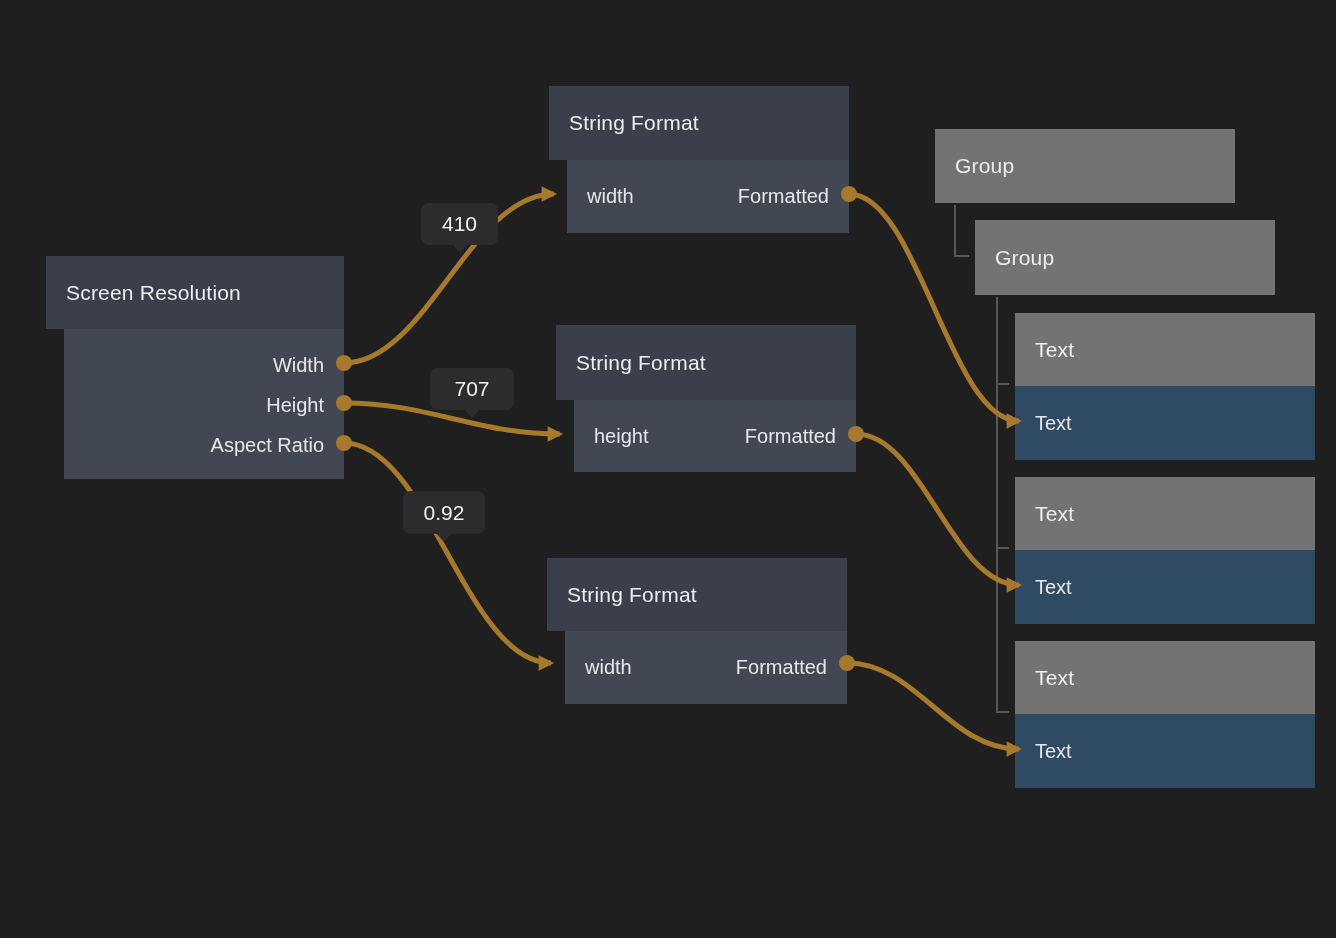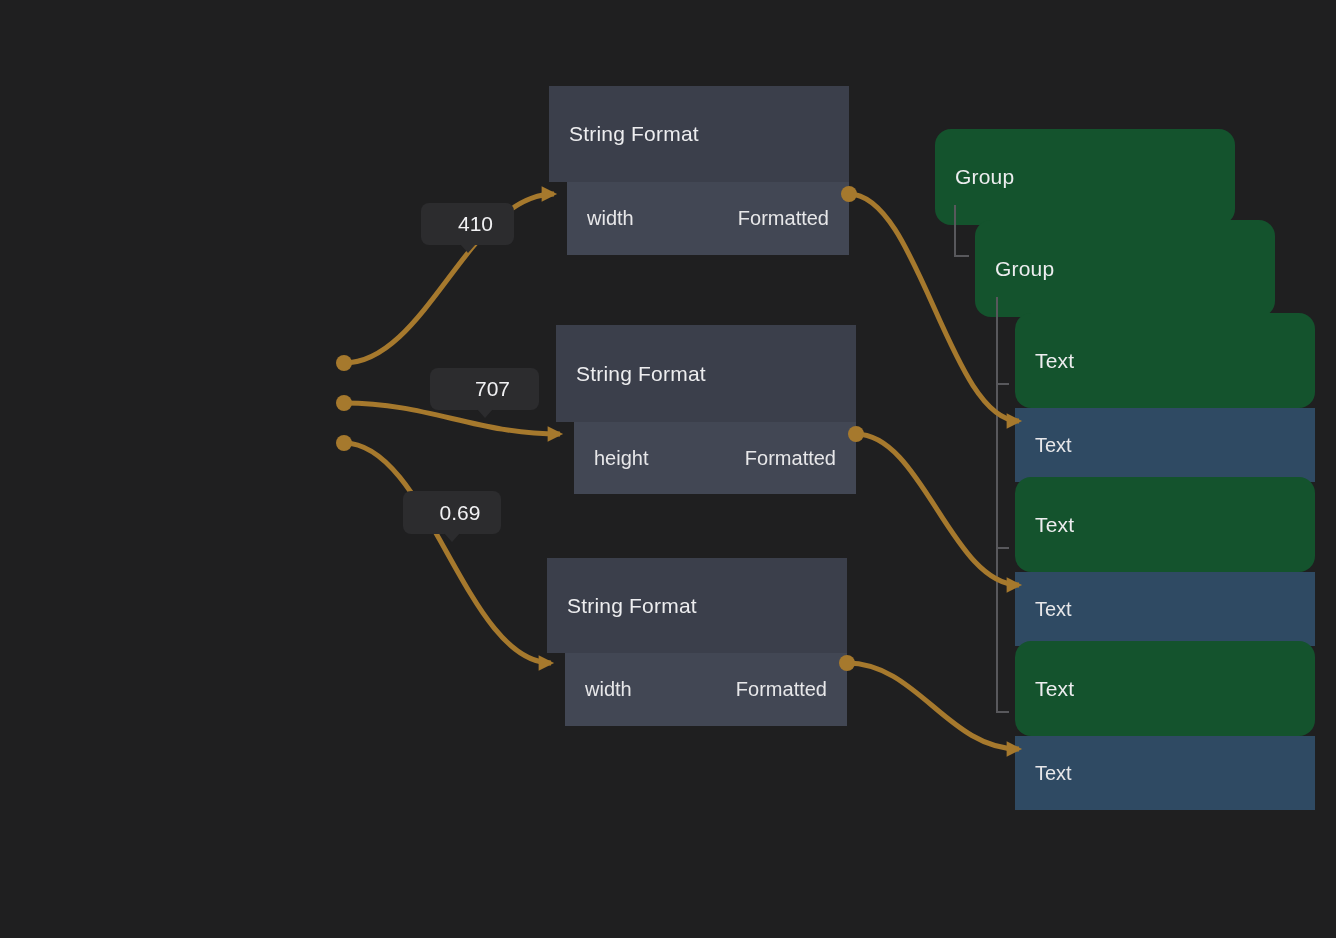--- a/index.html
+++ b/index.html
@@ -2,51 +2,59 @@
 <html><head>
 <meta charset="utf-8">
 <style>
   html,body{margin:0;padding:0;background:#1f1f20;}
   .canvas{
     position:relative;width:1336px;height:938px;background:#1f1f20;
     font-family:"Liberation Sans",sans-serif;overflow:hidden;
   }
   .node{position:absolute;color:#eaeaec;z-index:1;}
   .node .hdr{
-    display:flex;align-items:center;padding:12px 20px;font-size:21px;
+    display:flex;align-items:center;padding:1px 20px;font-size:21px;
     letter-spacing:.2px;color:#ededef;
   }
   .node .body{font-size:20px;color:#e7e7e9;}
   .gray .hdr{background:#3b3f4b;}
   .gray .body{background:#424754;margin-left:18px;}
-  .blue .hdr{background:#14532d;border-radius:16px;}
+  .blue .hdr{background:#737373;}
   .blue .body{background:#2f4a63;}
   .port-row{
     display:flex;justify-content:space-between;align-items:center;
     height:100%;padding:0 20px;
   }
   .sr-body{padding:16px 20px 14px 20px;box-sizing:border-box;}
   .sr-out{height:40px;line-height:40px;text-align:right;}
   .wire-layer{position:absolute;left:0;top:0;z-index:5;pointer-events:none;}
   .badge{
     position:absolute;z-index:6;background:#2c2c2e;border-radius:8px;
     display:flex;align-items:center;justify-content:center;
-    color:#f1f1f3;font-size:21px;padding-left:16px;
+    color:#f1f1f3;font-size:21px;
   }
   .badge::after{
     content:"";position:absolute;left:50%;bottom:-14px;transform:translateX(-50%);
     border:8px solid transparent;border-top:9px solid #2c2c2e;
     border-bottom-width:6px;
   }
 </style>
 </head>
 <body>
 
 <div class="canvas">
 
+  <div class="node gray" style="left:46px;top:256px;width:298px;">
+    <div class="hdr" style="height:71px;">Screen Resolution</div>
+    <div class="body sr-body" style="height:150px;">
+      <div class="sr-out">Width</div>
+      <div class="sr-out">Height</div>
+      <div class="sr-out">Aspect Ratio</div>
+    </div>
+  </div>
 
   <div class="node gray" style="left:549px;top:86px;width:300px;">
     <div class="hdr" style="height:72px;">String Format</div>
     <div class="body" style="height:73px;">
       <div class="port-row">
         <span>width</span>
         <span>Formatted</span>
       </div>
     </div>
   </div>
@@ -135,20 +143,20 @@
       <circle cx="344" cy="443" r="8"></circle>
       <circle cx="849" cy="194" r="8"></circle>
       <circle cx="856" cy="434" r="8"></circle>
       <circle cx="847" cy="663" r="8"></circle>
     </g>
   </svg>
 
   <div class="badge" style="left:421px;top:203px;width:77px;height:42px;">
     <span>410</span>
   </div>
-  <div class="badge" style="left:430px;top:368px;width:93px;height:42px;">
+  <div class="badge" style="left:430px;top:368px;width:84px;height:42px;">
     <span>707</span>
   </div>
   <div class="badge" style="left:403px;top:491px;width:82px;height:43px;">
-    <span>0.69</span>
+    <span>0.92</span>
   </div>
 
 </div>
 
 </body></html>

